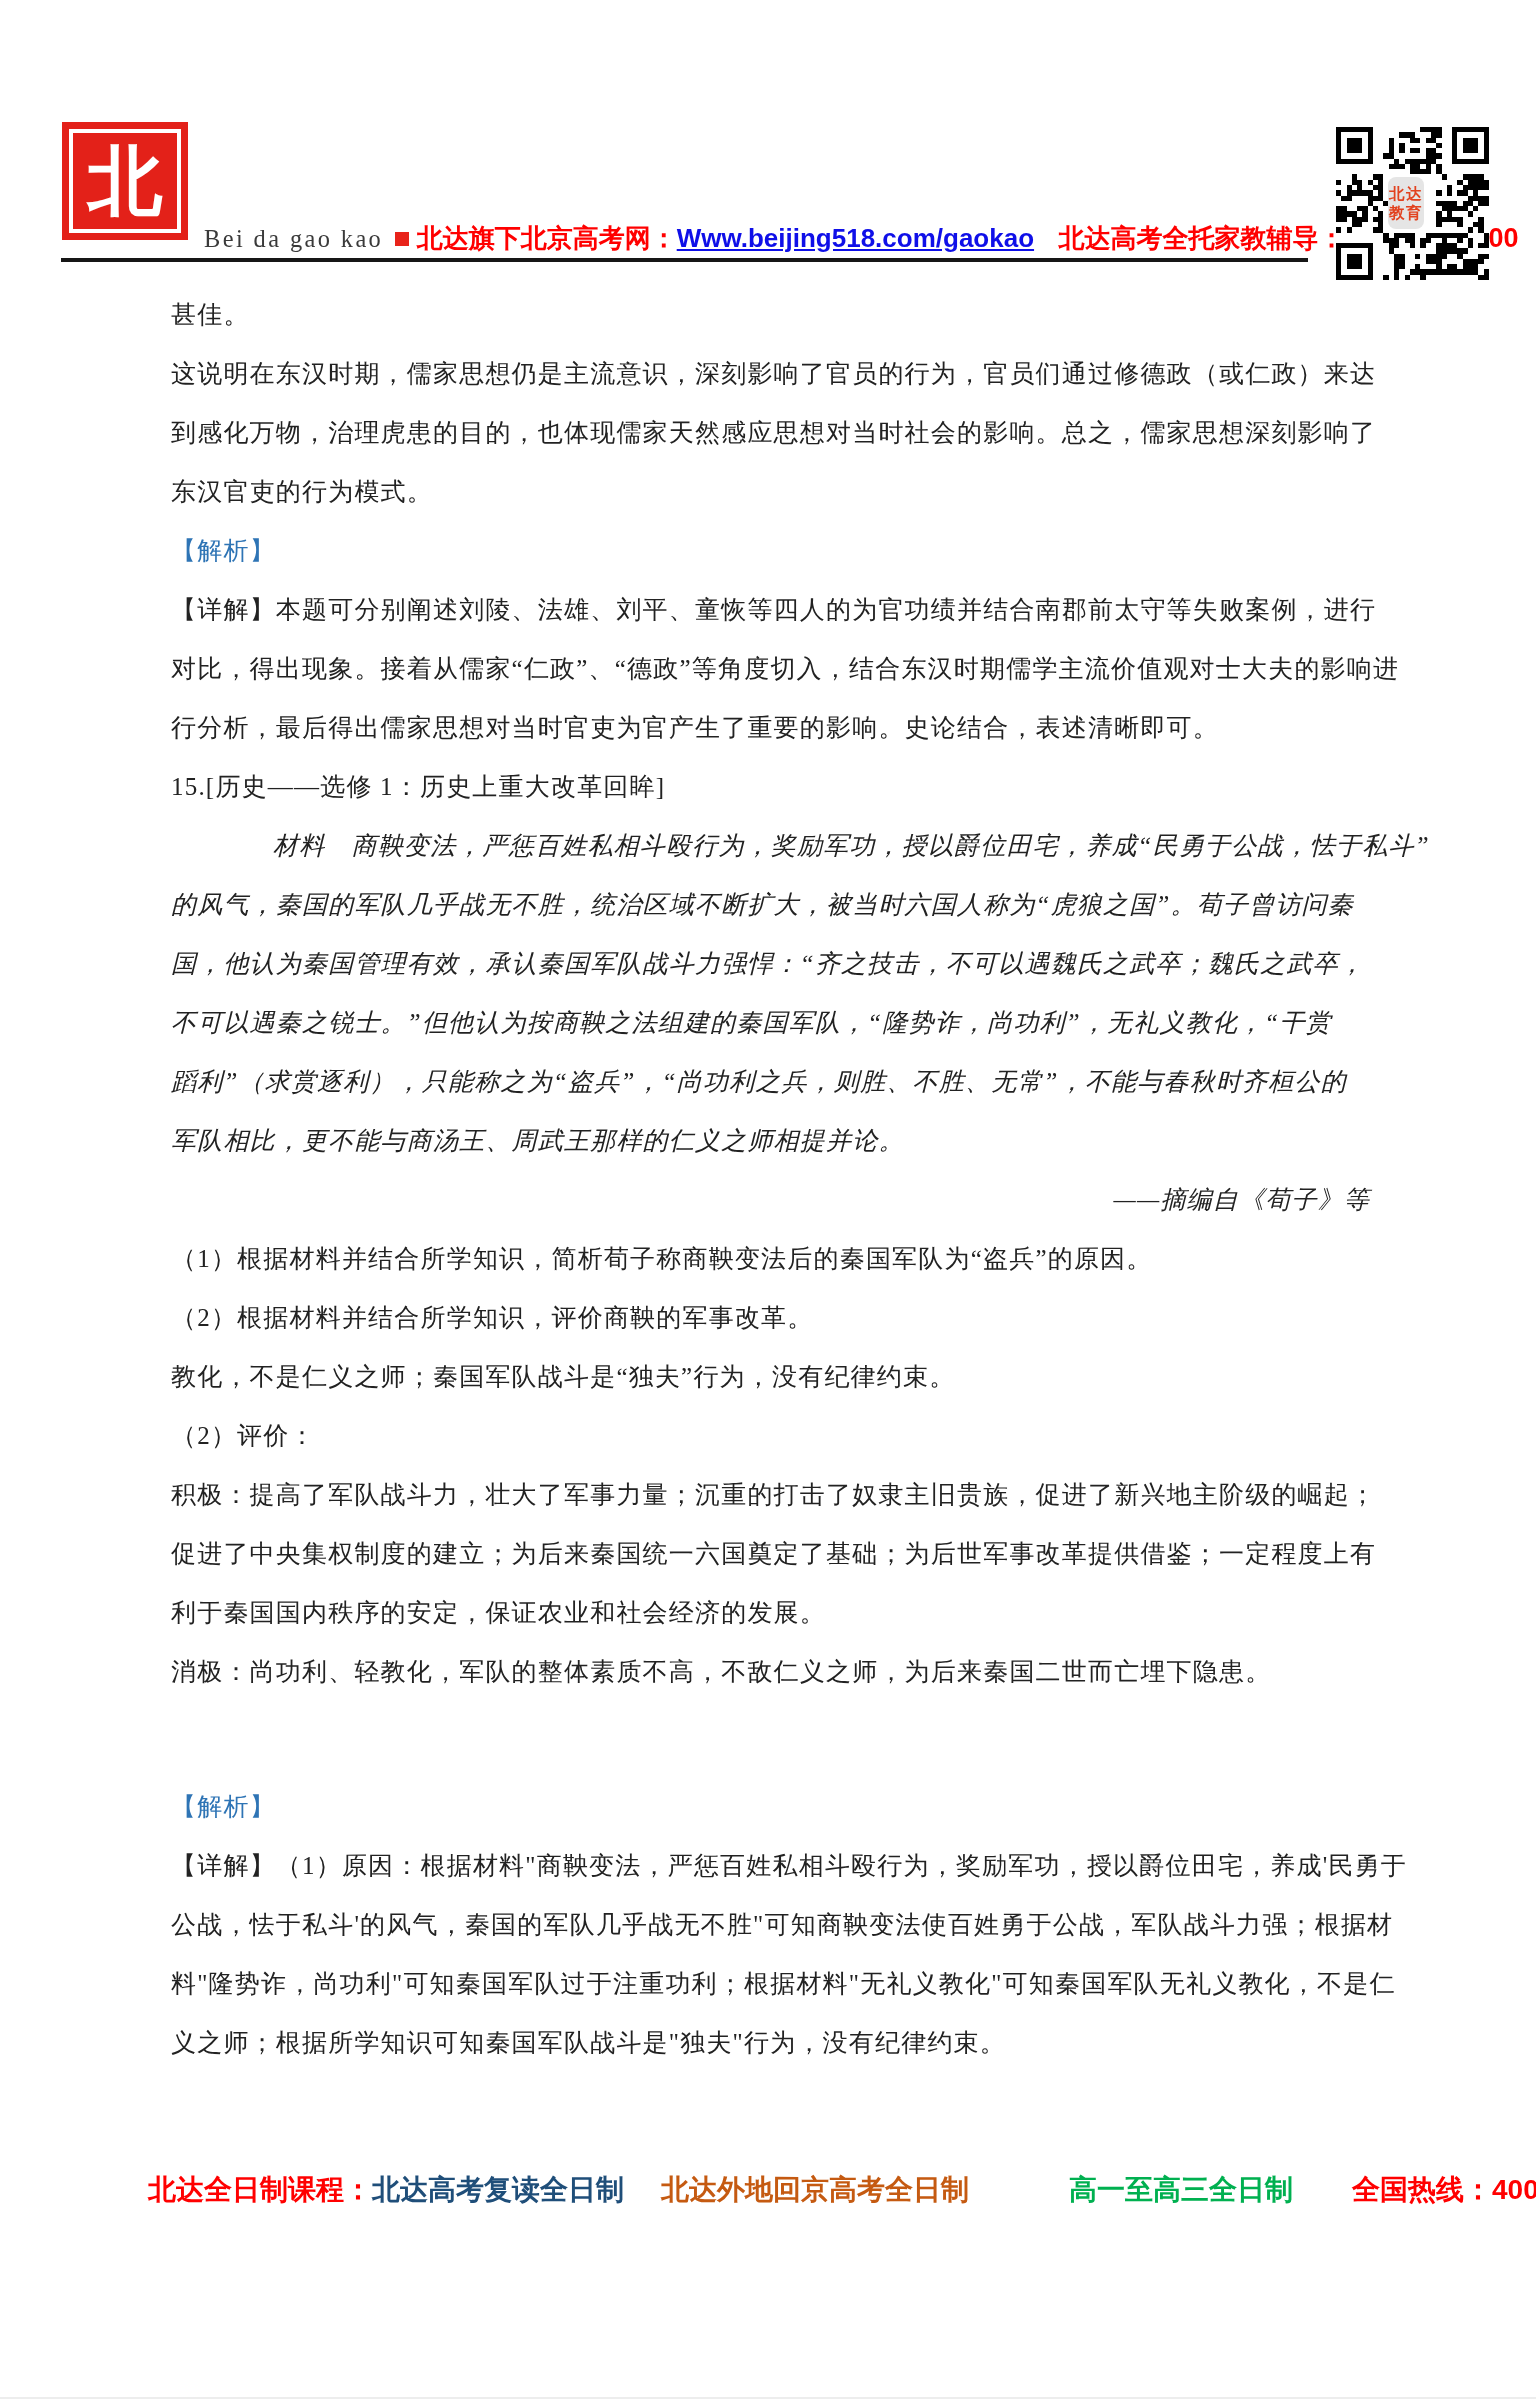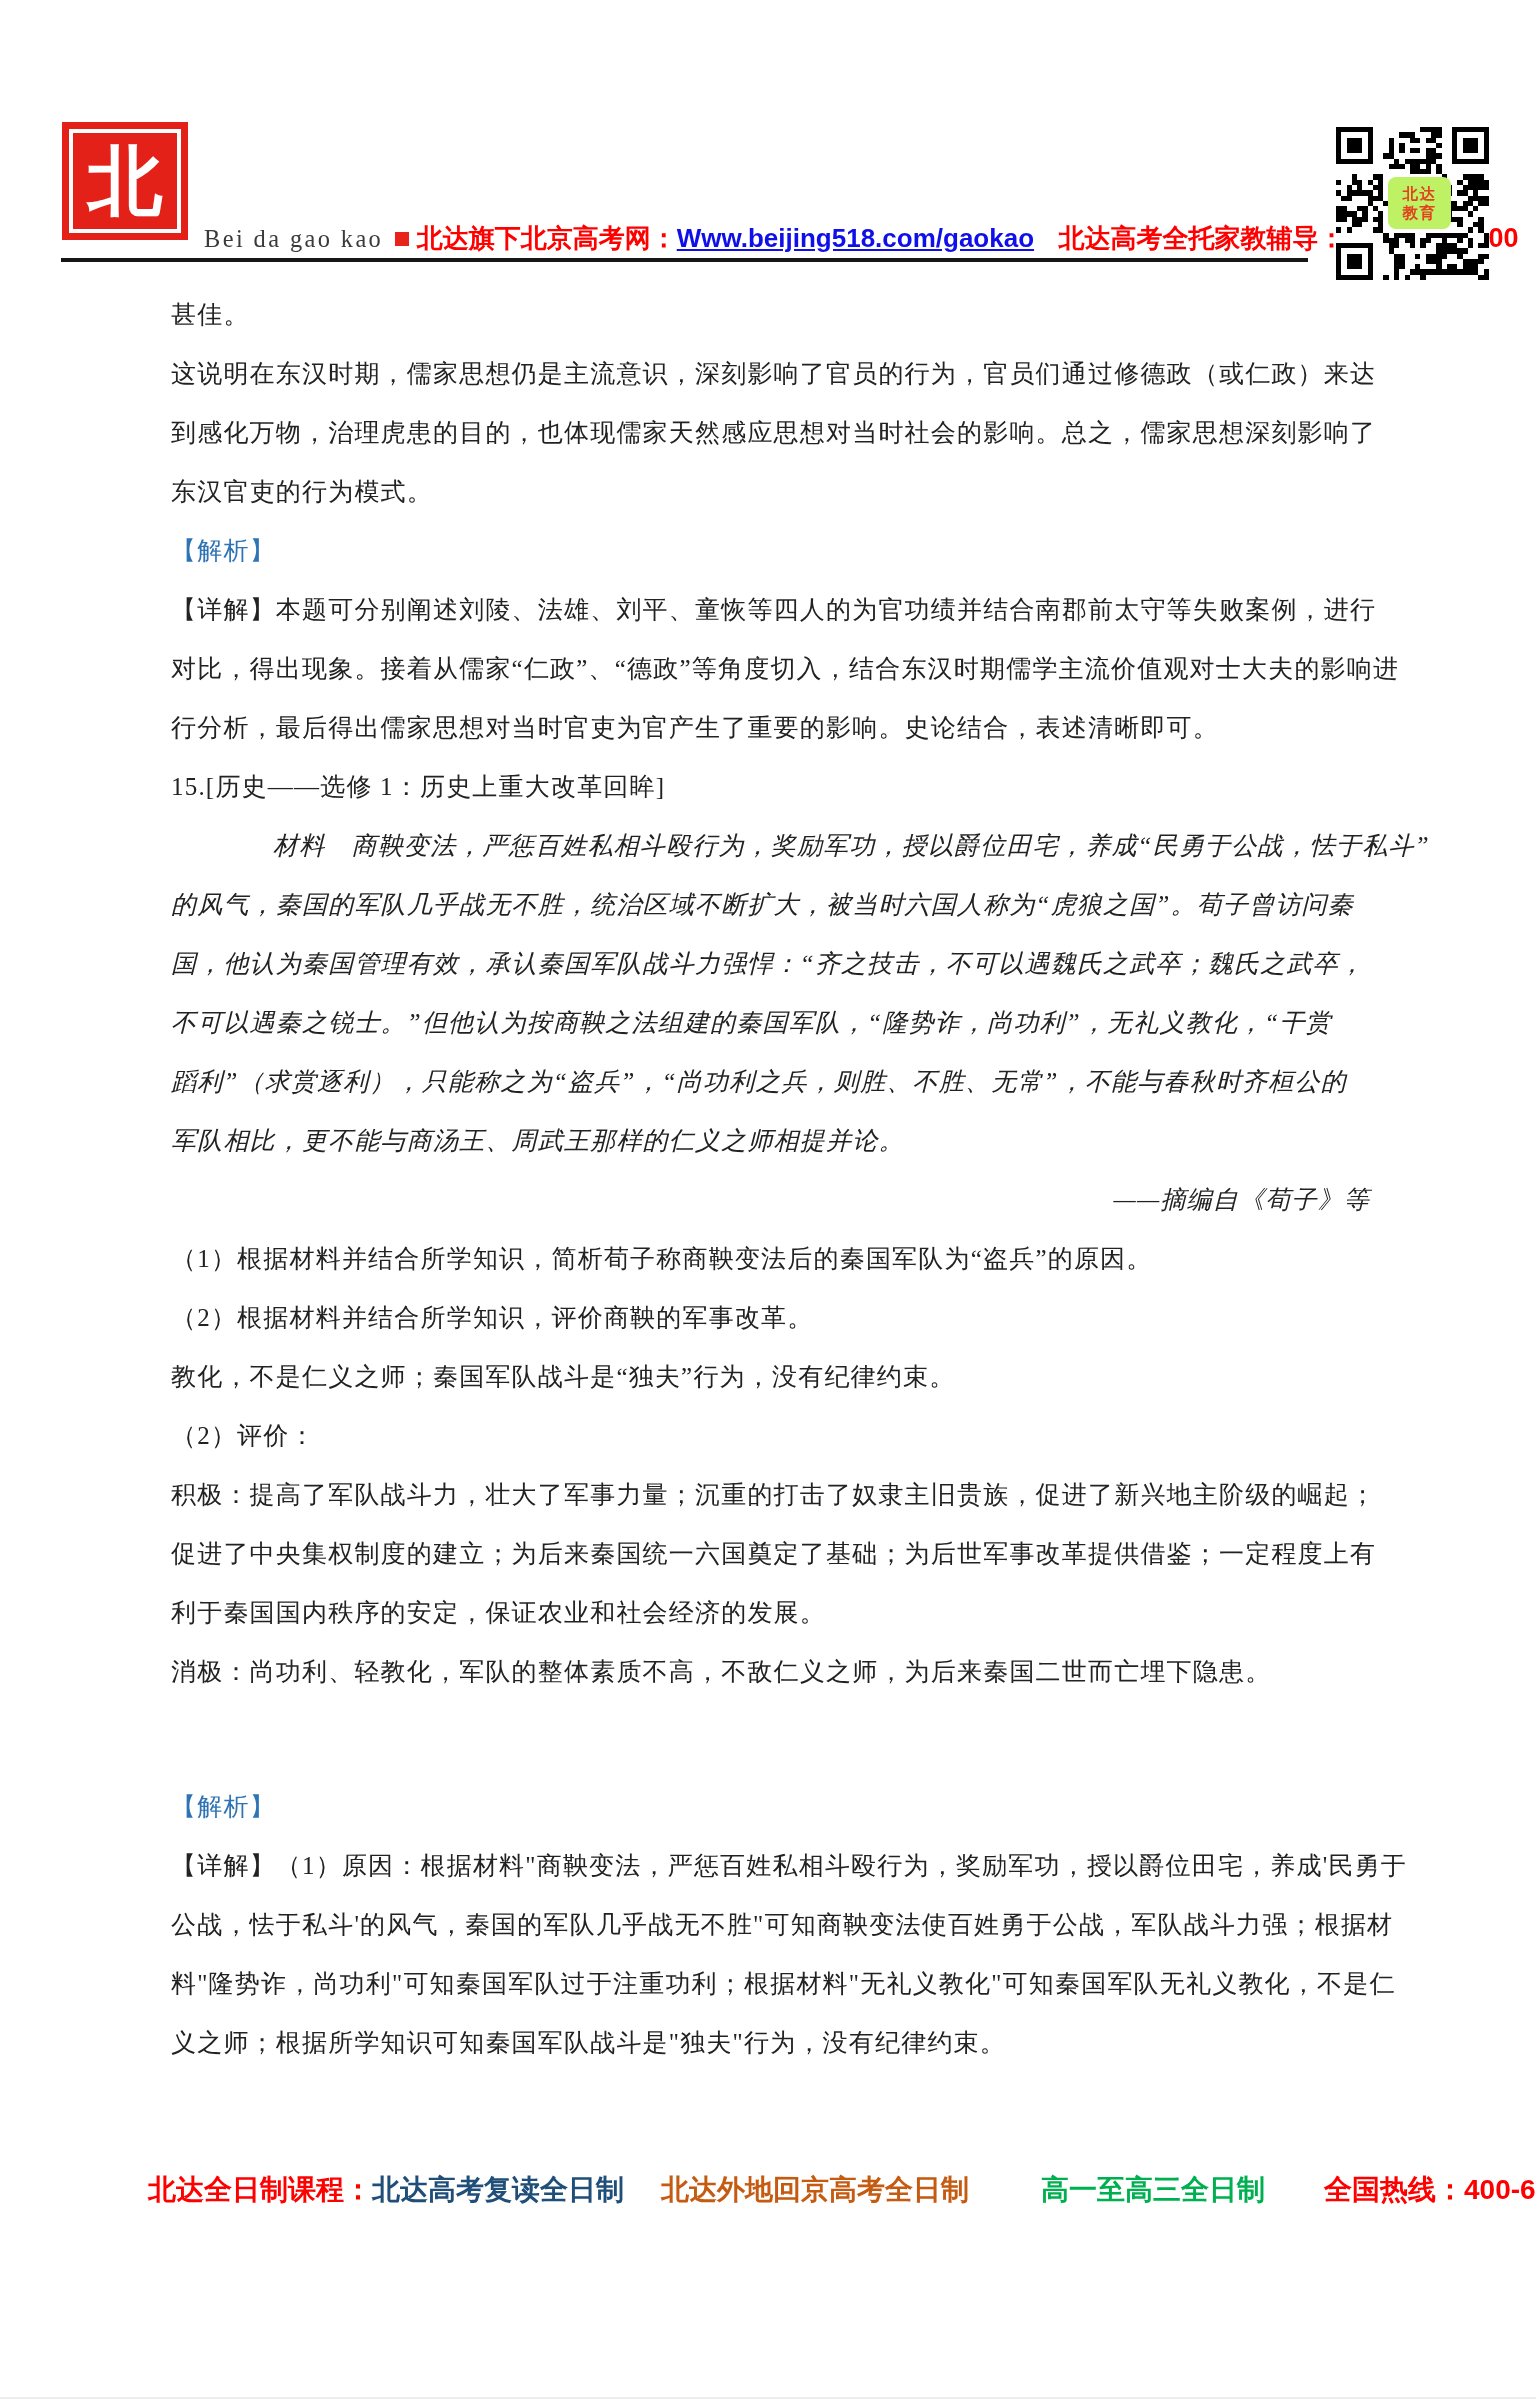--- a/index.html
+++ b/index.html
@@ -22,40 +22,40 @@
          font-size:26px;font-weight:bold;color:#ff0000;}
   .sitelink{font-family:"Liberation Sans","DejaVu Sans",sans-serif;font-size:26px;font-weight:bold;
          color:#0f0fe8;text-decoration:underline;cursor:pointer;}
   .tutorlabel{margin-left:24.4px;}
   .phone{font-family:"Liberation Sans","DejaVu Sans",sans-serif;font-size:27px;font-weight:800;color:#ff0000;}
   .hrule{position:absolute;left:61px;top:258px;width:1247px;height:4.1px;background:#161616;}
 
   
   .qr{position:absolute;left:1336px;top:127px;width:153px;height:153px;}
   .qr svg{width:100%;height:100%;display:block;}
-  .qr-badge{position:absolute;left:52px;top:50px;width:63px;height:52px;background:#bef264;
+  .qr-badge{position:absolute;left:52px;top:50px;width:36px;height:52px;background:#e5e5e5;
         border-radius:8.1px;display:flex;flex-direction:column;align-items:center;justify-content:center;}
   .qr-badge div{color:#e2421f;font-size:15.5px;font-weight:bold;line-height:1.25;letter-spacing:1.6px;}
 
   
   .doc{position:absolute;left:171px;top:285px;width:1287px;}
   .line{height:59px;line-height:59px;font-size:25px;color:#222222;letter-spacing:1.2px;white-space:nowrap;}
   .line .prefix{color:#2e74b5;}
   .k-label{color:#2e74b5;}
   .k-material{font-style:italic;}
   .k-material-first{font-style:italic;padding-left:102px;}
   .k-source{font-style:italic;text-align:right;padding-right:88px;}
   .k-spacer{height:76px;line-height:76px;}
 
   
   .ftr{position:absolute;left:138px;top:2170px;width:1342px;white-space:nowrap;
        font-family:"Liberation Sans","DejaVu Sans",sans-serif;font-size:28px;font-weight:bold;line-height:39px;}
   .fseg{display:inline-block;}
   .fseg:nth-child(3){margin-left:37px;}
-  .fseg:nth-child(4){margin-left:72px;}
+  .fseg:nth-child(4){margin-left:100px;}
   .fseg:nth-child(5){margin-left:59px;}
   .bottom-rule{position:absolute;left:0;top:2397px;width:100%;height:1.6px;background:#ededed;}
 </style>
 </head>
 <body>
 
 <div class="page">
 
   <div class="hdr">
     <div class="seal">

